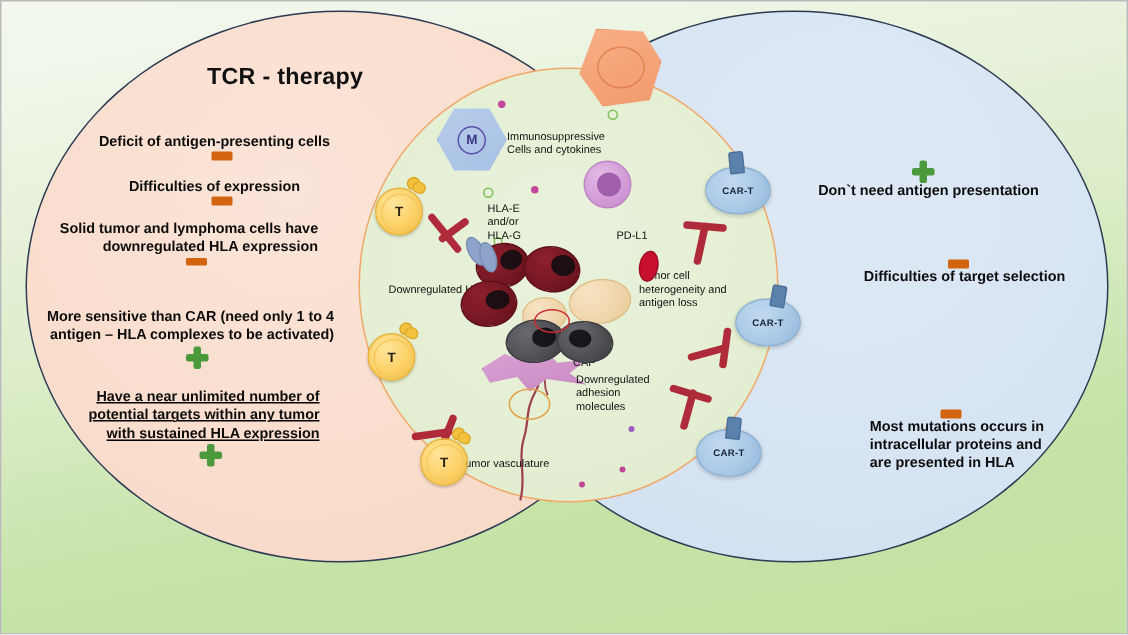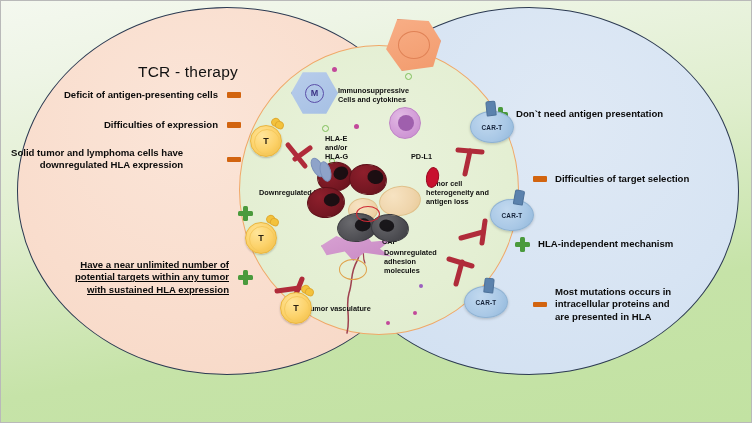--- a/index.html
+++ b/index.html
@@ -31,29 +31,29 @@
   #tumor-circle{
     left:238px;top:44px;width:280px;height:290px;
     border:1.2px solid #f0a868;
     background:radial-gradient(circle at 48% 40%,#e9f2db 0%,#e4efd3 60%,#dfebcc 100%);
     z-index:3;
   }
 
   
   .venn-title{
     position:absolute;z-index:12;
-    font-size:15.5px;font-weight:normal;color:#111;
-    letter-spacing:.2px;white-space:nowrap;margin-top:20px;
+    font-size:15.5px;font-weight:bold;color:#111;
+    letter-spacing:.2px;white-space:nowrap;
   }
   #tcr-title{left:137px;top:42px;}
   #car-title{left:503px;top:42px;}
 
   
   .bullet{
-    position:absolute;z-index:12;display:flex;align-items:center;
+    position:absolute;z-index:12;display:flex;align-items:center;flex-direction:column;
   }
   .bullet .txt{
     font-size:9.6px;font-weight:bold;color:#0c0c0c;line-height:12.4px;
     white-space:pre-line;
   }
   .sym{flex:0 0 auto;position:relative;}
   .sym.minus{
     width:14px;height:5.5px;background:#d2640f;border-radius:1px;
   }
   .sym.plus{width:15px;height:15px;}
@@ -69,29 +69,29 @@
   
   .bullet.right .sym{margin-right:8px;}
   .bullet.right .txt{text-align:left;}
 
   #b-tcr-1{left:44px;top:88px;width:196px;justify-content:flex-end;}
   #b-tcr-2{left:44px;top:118px;width:196px;justify-content:flex-end;}
   #b-tcr-3{left:10px;top:146px;width:230px;justify-content:space-between;}
   #b-tcr-4{left:0px;top:205px;width:252px;justify-content:flex-end;}
   #b-tcr-5{left:18px;top:258px;width:234px;justify-content:flex-end;text-decoration:underline;}
 
-  #b-car-1{left:492px;top:106px;width:230px;}
+  #b-car-1{left:503px;top:106px;width:230px;}
   #b-car-2{left:532px;top:172px;width:220px;}
   #b-car-3{left:514px;top:236px;width:220px;}
-  #b-car-4{left:532px;top:285px;width:210px;}
+  #b-car-4{left:532px;top:272px;width:210px;}
 
   
   .tme-label{
     position:absolute;z-index:14;
-    font-size:7.3px;font-weight:bold;color:#111;line-height:9px;
+    font-size:7.3px;font-weight:normal;color:#111;line-height:9px;
     white-space:pre-line;
   }
   #lbl-immuno{left:337px;top:85px;}
   #lbl-hlaeg{left:324px;top:133px;}
   #lbl-downreg-hla{left:258px;top:187px;}
   #lbl-pdl1{left:410px;top:151px;}
   #lbl-tumor-het{left:425px;top:178px;}
   #lbl-caf{left:381px;top:236px;}
   #lbl-adhesion{left:383px;top:247px;}
   #lbl-chemokines{left:364px;top:284px;}
@@ -270,40 +270,38 @@
   <div class="bullet left" id="b-tcr-2">
     <span class="txt">Difficulties of expression</span>
     <span class="sym minus"></span>
   </div>
   <div class="bullet left" id="b-tcr-3">
     <span class="txt">Solid tumor and lymphoma cells have
 downregulated HLA expression</span>
     <span class="sym minus"></span>
   </div>
   <div class="bullet left" id="b-tcr-4">
+    <span class="txt">More sensitive than CAR (need only 1 to 4
+antigen – HLA complexes to be activated)</span>
     <span class="sym plus"></span>
   </div>
   <div class="bullet left" id="b-tcr-5">
     <span class="txt">Have a near unlimited number of
 potential targets within any tumor
 with sustained HLA expression</span>
     <span class="sym plus"></span>
   </div>
 
   <div class="bullet right" id="b-car-1">
     <span class="sym plus"></span>
     <span class="txt">Don`t need antigen presentation</span>
   </div>
   <div class="bullet right" id="b-car-2">
     <span class="sym minus"></span>
     <span class="txt">Difficulties of target selection</span>
-  </div>
-  <div class="bullet right" id="b-car-3">
-    <span class="sym plus"></span>
-    <span class="txt">HLA-independent mechanism</span>
   </div>
   <div class="bullet right" id="b-car-4">
     <span class="sym minus"></span>
     <span class="txt">Most mutations occurs in
 intracellular proteins and
 are presented in HLA</span>
   </div>
 
   <div id="orange-cell">
     <div id="orange-cell-nucleus"></div>

